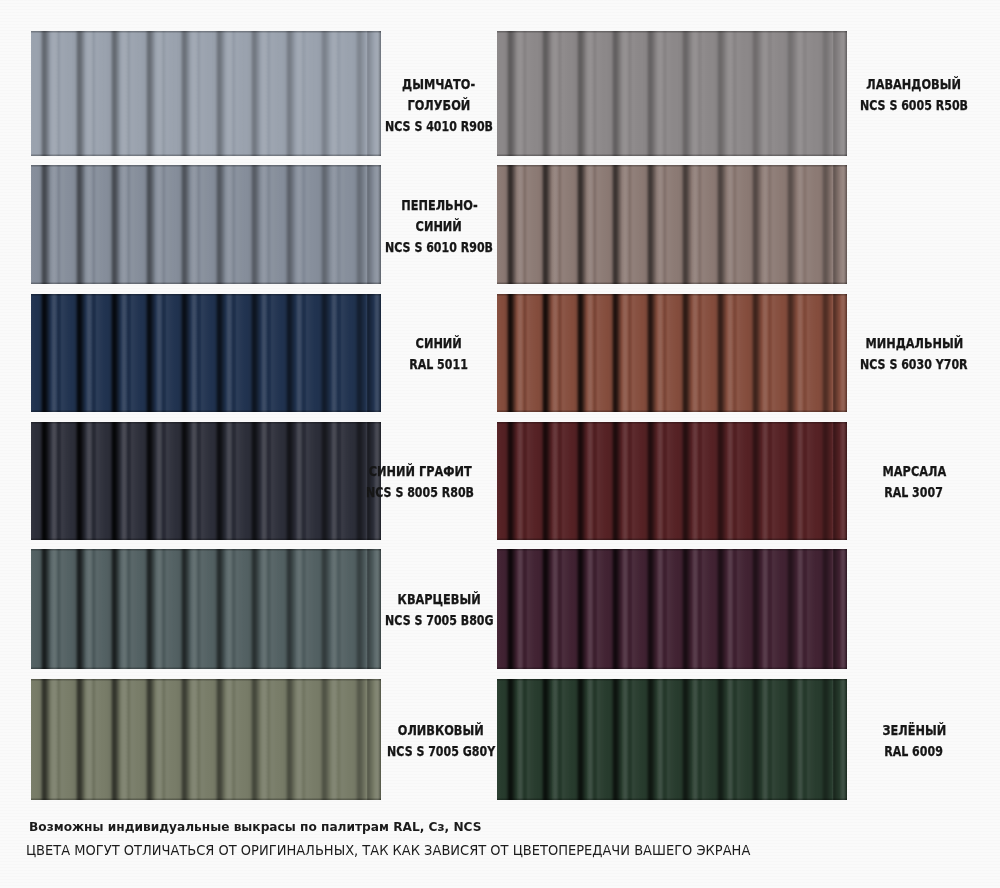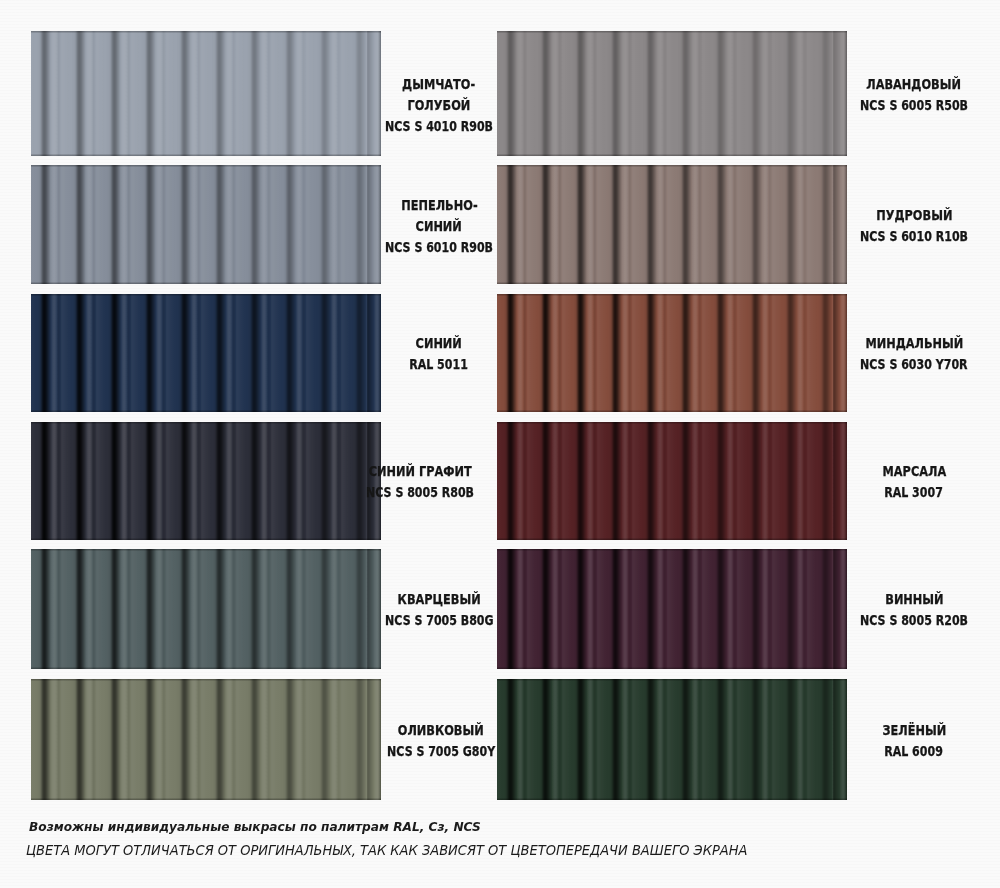--- a/index.html
+++ b/index.html
@@ -12,21 +12,21 @@
   }
   #sheet{position:absolute;inset:0;}
   
   #paper-texture{
     position:absolute;inset:0;pointer-events:none;z-index:1;
     background:repeating-linear-gradient(180deg,
       rgba(0,0,0,0.010) 0px, rgba(0,0,0,0.010) 1px,
       rgba(255,255,255,0.0) 1px, rgba(255,255,255,0.0) 3px);
   }
   #swatch-grid{position:absolute;inset:0;z-index:2;}
-  #notes{position:absolute;inset:0;z-index:3;font-style:italic;}
+  #notes{position:absolute;inset:0;z-index:3;}
   .swatch{position:absolute;overflow:hidden;}
   .swatch .tex{position:absolute;left:-4px;top:0;right:-4px;bottom:0;filter:blur(0.7px);}
   .swatch .shade,.swatch .lite,.swatch .edge{position:absolute;left:0;top:0;right:0;bottom:0;display:block;}
   .label{position:absolute;display:flex;flex-direction:column;align-items:center;justify-content:center;}
   .label .nm{
     font-family:"DejaVu Sans Condensed","DejaVu Sans",sans-serif;
     font-weight:bold;font-size:14px;line-height:21px;letter-spacing:0px;
     color:#161616;white-space:nowrap;transform:scaleX(0.90);-webkit-text-stroke:0.25px #161616;
   }
   .label .cd{
@@ -79,24 +79,20 @@
         <div class="nm">СИНИЙ</div>
         <div class="cd">NCS S 6010 R90B</div>
       </div>
       <div class="swatch" style="left: 497px; top: 165px; width: 350px; height: 119px; background: rgb(140, 122, 116);">
         <span class="tex">
           <span class="shade" style="background-image: repeating-linear-gradient(90deg, rgba(0, 0, 0, 0.635) 0px, rgba(0, 0, 0, 0.627) 0.7px, rgba(0, 0, 0, 0.57) 1.6px, rgba(0, 0, 0, 0.48) 2.5px, rgba(0, 0, 0, 0.373) 3.4px, rgba(0, 0, 0, 0.27) 4.3px, rgba(0, 0, 0, 0.165) 5.2px, rgba(0, 0, 0, 0.067) 6px, rgba(0, 0, 0, 0) 6.7px, rgba(0, 0, 0, 0) 7.6px, rgba(0, 0, 0, 0) 8.8px, rgba(0, 0, 0, 0) 10px, rgba(0, 0, 0, 0) 11.2px, rgba(0, 0, 0, 0) 12.2px, rgba(0, 0, 0, 0) 13px, rgba(0, 0, 0, 0.05) 13.8px, rgba(0, 0, 0, 0.082) 14.6px, rgba(0, 0, 0, 0.05) 15.4px, rgba(0, 0, 0, 0) 16.4px, rgba(0, 0, 0, 0) 17.4px, rgba(0, 0, 0, 0) 19px, rgba(0, 0, 0, 0) 21px, rgba(0, 0, 0, 0) 24px, rgba(0, 0, 0, 0) 27px, rgba(0, 0, 0, 0.016) 29px, rgba(0, 0, 0, 0.06) 30.4px, rgba(0, 0, 0, 0.165) 31.5px, rgba(0, 0, 0, 0.337) 32.5px, rgba(0, 0, 0, 0.5) 33.4px, rgba(0, 0, 0, 0.608) 34.2px, rgba(0, 0, 0, 0.635) 35px); background-position: -17.8px 0px; mask-image: linear-gradient(90deg, rgb(0, 0, 0) 0%, rgba(0, 0, 0, 0.97) 25%, rgba(0, 0, 0, 0.74) 60%, rgba(0, 0, 0, 0.42) 100%);"></span>
           <span class="lite" style="background-image: repeating-linear-gradient(90deg, rgba(255, 255, 255, 0) 0px, rgba(255, 255, 255, 0) 0.7px, rgba(255, 255, 255, 0) 1.6px, rgba(255, 255, 255, 0) 2.5px, rgba(255, 255, 255, 0) 3.4px, rgba(255, 255, 255, 0) 4.3px, rgba(255, 255, 255, 0) 5.2px, rgba(255, 255, 255, 0) 6px, rgba(255, 255, 255, 0.008) 6.7px, rgba(255, 255, 255, 0.055) 7.6px, rgba(255, 255, 255, 0.094) 8.8px, rgba(255, 255, 255, 0.118) 10px, rgba(255, 255, 255, 0.094) 11.2px, rgba(255, 255, 255, 0.06) 12.2px, rgba(255, 255, 255, 0.016) 13px, rgba(255, 255, 255, 0) 13.8px, rgba(255, 255, 255, 0) 14.6px, rgba(255, 255, 255, 0) 15.4px, rgba(255, 255, 255, 0) 16.4px, rgba(255, 255, 255, 0.043) 17.4px, rgba(255, 255, 255, 0.043) 19px, rgba(255, 255, 255, 0.027) 21px, rgba(255, 255, 255, 0.01) 24px, rgba(255, 255, 255, 0) 27px, rgba(255, 255, 255, 0) 29px, rgba(255, 255, 255, 0) 30.4px, rgba(255, 255, 255, 0) 31.5px, rgba(255, 255, 255, 0) 32.5px, rgba(255, 255, 255, 0) 33.4px, rgba(255, 255, 255, 0) 34.2px, rgba(255, 255, 255, 0) 35px); background-position: -17.8px 0px;"></span>
         </span>
         <span class="edge" style="background-image: linear-gradient(rgba(0, 0, 0, 0.32) 0px, rgba(0, 0, 0, 0) 2.5px), linear-gradient(0deg, rgba(0, 0, 0, 0.32) 0px, rgba(0, 0, 0, 0) 2.5px), linear-gradient(270deg, rgba(0, 0, 0, 0.3) 0px, rgba(0, 0, 0, 0) 3px);"></span>
       </div>
-      <div class="label" style="left: 847px; top: 166px; width: 134px; height: 119px;">
-        <div class="nm">ПУДРОВЫЙ</div>
-        <div class="cd">NCS S 6010 R10B</div>
-      </div>
       <div class="swatch" style="left: 31px; top: 294px; width: 350px; height: 118px; background: rgb(33, 51, 80);">
         <span class="tex">
           <span class="shade" style="background-image: repeating-linear-gradient(90deg, rgba(0, 0, 0, 0.827) 0px, rgba(0, 0, 0, 0.82) 0.7px, rgba(0, 0, 0, 0.74) 1.6px, rgba(0, 0, 0, 0.624) 2.5px, rgba(0, 0, 0, 0.486) 3.4px, rgba(0, 0, 0, 0.353) 4.3px, rgba(0, 0, 0, 0.216) 5.2px, rgba(0, 0, 0, 0.086) 6px, rgba(0, 0, 0, 0) 6.7px, rgba(0, 0, 0, 0) 7.6px, rgba(0, 0, 0, 0) 8.8px, rgba(0, 0, 0, 0) 10px, rgba(0, 0, 0, 0) 11.2px, rgba(0, 0, 0, 0) 12.2px, rgba(0, 0, 0, 0) 13px, rgba(0, 0, 0, 0.067) 13.8px, rgba(0, 0, 0, 0.106) 14.6px, rgba(0, 0, 0, 0.067) 15.4px, rgba(0, 0, 0, 0) 16.4px, rgba(0, 0, 0, 0) 17.4px, rgba(0, 0, 0, 0) 19px, rgba(0, 0, 0, 0) 21px, rgba(0, 0, 0, 0) 24px, rgba(0, 0, 0, 0) 27px, rgba(0, 0, 0, 0.02) 29px, rgba(0, 0, 0, 0.08) 30.4px, rgba(0, 0, 0, 0.216) 31.5px, rgba(0, 0, 0, 0.44) 32.5px, rgba(0, 0, 0, 0.655) 33.4px, rgba(0, 0, 0, 0.79) 34.2px, rgba(0, 0, 0, 0.827) 35px); background-position: -17.8px 0px; mask-image: linear-gradient(90deg, rgb(0, 0, 0) 0%, rgba(0, 0, 0, 0.97) 25%, rgba(0, 0, 0, 0.74) 60%, rgba(0, 0, 0, 0.42) 100%);"></span>
           <span class="lite" style="background-image: repeating-linear-gradient(90deg, rgba(255, 255, 255, 0) 0px, rgba(255, 255, 255, 0) 0.7px, rgba(255, 255, 255, 0) 1.6px, rgba(255, 255, 255, 0) 2.5px, rgba(255, 255, 255, 0) 3.4px, rgba(255, 255, 255, 0) 4.3px, rgba(255, 255, 255, 0) 5.2px, rgba(255, 255, 255, 0) 6px, rgba(255, 255, 255, 0.008) 6.7px, rgba(255, 255, 255, 0.063) 7.6px, rgba(255, 255, 255, 0.11) 8.8px, rgba(255, 255, 255, 0.13) 10px, rgba(255, 255, 255, 0.11) 11.2px, rgba(255, 255, 255, 0.067) 12.2px, rgba(255, 255, 255, 0.02) 13px, rgba(255, 255, 255, 0) 13.8px, rgba(255, 255, 255, 0) 14.6px, rgba(255, 255, 255, 0) 15.4px, rgba(255, 255, 255, 0) 16.4px, rgba(255, 255, 255, 0.047) 17.4px, rgba(255, 255, 255, 0.047) 19px, rgba(255, 255, 255, 0.03) 21px, rgba(255, 255, 255, 0.01) 24px, rgba(255, 255, 255, 0) 27px, rgba(255, 255, 255, 0) 29px, rgba(255, 255, 255, 0) 30.4px, rgba(255, 255, 255, 0) 31.5px, rgba(255, 255, 255, 0) 32.5px, rgba(255, 255, 255, 0) 33.4px, rgba(255, 255, 255, 0) 34.2px, rgba(255, 255, 255, 0) 35px); background-position: -17.8px 0px;"></span>
         </span>
         <span class="edge" style="background-image: linear-gradient(rgba(0, 0, 0, 0.32) 0px, rgba(0, 0, 0, 0) 2.5px), linear-gradient(0deg, rgba(0, 0, 0, 0.32) 0px, rgba(0, 0, 0, 0) 2.5px), linear-gradient(270deg, rgba(0, 0, 0, 0.3) 0px, rgba(0, 0, 0, 0) 3px);"></span>
       </div>
       <div class="label" style="left: 381px; top: 295px; width: 116px; height: 118px;">
         <div class="nm">СИНИЙ</div>
         <div class="cd">RAL 5011</div>
@@ -145,24 +141,20 @@
         <div class="nm">КВАРЦЕВЫЙ</div>
         <div class="cd">NCS S 7005 B80G</div>
       </div>
       <div class="swatch" style="left: 497px; top: 549px; width: 350px; height: 120px; background: rgb(66, 35, 51);">
         <span class="tex">
           <span class="shade" style="background-image: repeating-linear-gradient(90deg, rgba(0, 0, 0, 0.796) 0px, rgba(0, 0, 0, 0.79) 0.7px, rgba(0, 0, 0, 0.714) 1.6px, rgba(0, 0, 0, 0.6) 2.5px, rgba(0, 0, 0, 0.47) 3.4px, rgba(0, 0, 0, 0.337) 4.3px, rgba(0, 0, 0, 0.208) 5.2px, rgba(0, 0, 0, 0.082) 6px, rgba(0, 0, 0, 0) 6.7px, rgba(0, 0, 0, 0) 7.6px, rgba(0, 0, 0, 0) 8.8px, rgba(0, 0, 0, 0) 10px, rgba(0, 0, 0, 0) 11.2px, rgba(0, 0, 0, 0) 12.2px, rgba(0, 0, 0, 0) 13px, rgba(0, 0, 0, 0.067) 13.8px, rgba(0, 0, 0, 0.1) 14.6px, rgba(0, 0, 0, 0.067) 15.4px, rgba(0, 0, 0, 0) 16.4px, rgba(0, 0, 0, 0) 17.4px, rgba(0, 0, 0, 0) 19px, rgba(0, 0, 0, 0) 21px, rgba(0, 0, 0, 0) 24px, rgba(0, 0, 0, 0) 27px, rgba(0, 0, 0, 0.02) 29px, rgba(0, 0, 0, 0.075) 30.4px, rgba(0, 0, 0, 0.208) 31.5px, rgba(0, 0, 0, 0.424) 32.5px, rgba(0, 0, 0, 0.627) 33.4px, rgba(0, 0, 0, 0.76) 34.2px, rgba(0, 0, 0, 0.796) 35px); background-position: -17.8px 0px; mask-image: linear-gradient(90deg, rgb(0, 0, 0) 0%, rgba(0, 0, 0, 0.97) 25%, rgba(0, 0, 0, 0.74) 60%, rgba(0, 0, 0, 0.42) 100%);"></span>
           <span class="lite" style="background-image: repeating-linear-gradient(90deg, rgba(255, 255, 255, 0) 0px, rgba(255, 255, 255, 0) 0.7px, rgba(255, 255, 255, 0) 1.6px, rgba(255, 255, 255, 0) 2.5px, rgba(255, 255, 255, 0) 3.4px, rgba(255, 255, 255, 0) 4.3px, rgba(255, 255, 255, 0) 5.2px, rgba(255, 255, 255, 0) 6px, rgba(255, 255, 255, 0.008) 6.7px, rgba(255, 255, 255, 0.06) 7.6px, rgba(255, 255, 255, 0.106) 8.8px, rgba(255, 255, 255, 0.125) 10px, rgba(255, 255, 255, 0.106) 11.2px, rgba(255, 255, 255, 0.067) 12.2px, rgba(255, 255, 255, 0.016) 13px, rgba(255, 255, 255, 0) 13.8px, rgba(255, 255, 255, 0) 14.6px, rgba(255, 255, 255, 0) 15.4px, rgba(255, 255, 255, 0) 16.4px, rgba(255, 255, 255, 0.047) 17.4px, rgba(255, 255, 255, 0.047) 19px, rgba(255, 255, 255, 0.03) 21px, rgba(255, 255, 255, 0.01) 24px, rgba(255, 255, 255, 0) 27px, rgba(255, 255, 255, 0) 29px, rgba(255, 255, 255, 0) 30.4px, rgba(255, 255, 255, 0) 31.5px, rgba(255, 255, 255, 0) 32.5px, rgba(255, 255, 255, 0) 33.4px, rgba(255, 255, 255, 0) 34.2px, rgba(255, 255, 255, 0) 35px); background-position: -17.8px 0px;"></span>
         </span>
         <span class="edge" style="background-image: linear-gradient(rgba(0, 0, 0, 0.32) 0px, rgba(0, 0, 0, 0) 2.5px), linear-gradient(0deg, rgba(0, 0, 0, 0.32) 0px, rgba(0, 0, 0, 0) 2.5px), linear-gradient(270deg, rgba(0, 0, 0, 0.3) 0px, rgba(0, 0, 0, 0) 3px);"></span>
       </div>
-      <div class="label" style="left: 847px; top: 550px; width: 134px; height: 120px;">
-        <div class="nm">ВИННЫЙ</div>
-        <div class="cd">NCS S 8005 R20B</div>
-      </div>
       <div class="swatch" style="left: 31px; top: 679px; width: 350px; height: 121px; background: rgb(120, 124, 104);">
         <span class="tex">
           <span class="shade" style="background-image: repeating-linear-gradient(90deg, rgba(0, 0, 0, 0.59) 0px, rgba(0, 0, 0, 0.58) 0.7px, rgba(0, 0, 0, 0.525) 1.6px, rgba(0, 0, 0, 0.443) 2.5px, rgba(0, 0, 0, 0.345) 3.4px, rgba(0, 0, 0, 0.247) 4.3px, rgba(0, 0, 0, 0.153) 5.2px, rgba(0, 0, 0, 0.063) 6px, rgba(0, 0, 0, 0) 6.7px, rgba(0, 0, 0, 0) 7.6px, rgba(0, 0, 0, 0) 8.8px, rgba(0, 0, 0, 0) 10px, rgba(0, 0, 0, 0) 11.2px, rgba(0, 0, 0, 0) 12.2px, rgba(0, 0, 0, 0) 13px, rgba(0, 0, 0, 0.047) 13.8px, rgba(0, 0, 0, 0.075) 14.6px, rgba(0, 0, 0, 0.047) 15.4px, rgba(0, 0, 0, 0) 16.4px, rgba(0, 0, 0, 0) 17.4px, rgba(0, 0, 0, 0) 19px, rgba(0, 0, 0, 0) 21px, rgba(0, 0, 0, 0) 24px, rgba(0, 0, 0, 0) 27px, rgba(0, 0, 0, 0.016) 29px, rgba(0, 0, 0, 0.055) 30.4px, rgba(0, 0, 0, 0.153) 31.5px, rgba(0, 0, 0, 0.31) 32.5px, rgba(0, 0, 0, 0.463) 33.4px, rgba(0, 0, 0, 0.56) 34.2px, rgba(0, 0, 0, 0.59) 35px); background-position: -17.8px 0px; mask-image: linear-gradient(90deg, rgb(0, 0, 0) 0%, rgba(0, 0, 0, 0.97) 25%, rgba(0, 0, 0, 0.74) 60%, rgba(0, 0, 0, 0.42) 100%);"></span>
           <span class="lite" style="background-image: repeating-linear-gradient(90deg, rgba(255, 255, 255, 0) 0px, rgba(255, 255, 255, 0) 0.7px, rgba(255, 255, 255, 0) 1.6px, rgba(255, 255, 255, 0) 2.5px, rgba(255, 255, 255, 0) 3.4px, rgba(255, 255, 255, 0) 4.3px, rgba(255, 255, 255, 0) 5.2px, rgba(255, 255, 255, 0) 6px, rgba(255, 255, 255, 0.008) 6.7px, rgba(255, 255, 255, 0.043) 7.6px, rgba(255, 255, 255, 0.075) 8.8px, rgba(255, 255, 255, 0.09) 10px, rgba(255, 255, 255, 0.075) 11.2px, rgba(255, 255, 255, 0.047) 12.2px, rgba(255, 255, 255, 0.01) 13px, rgba(255, 255, 255, 0) 13.8px, rgba(255, 255, 255, 0) 14.6px, rgba(255, 255, 255, 0) 15.4px, rgba(255, 255, 255, 0) 16.4px, rgba(255, 255, 255, 0.035) 17.4px, rgba(255, 255, 255, 0.035) 19px, rgba(255, 255, 255, 0.024) 21px, rgba(255, 255, 255, 0.01) 24px, rgba(255, 255, 255, 0) 27px, rgba(255, 255, 255, 0) 29px, rgba(255, 255, 255, 0) 30.4px, rgba(255, 255, 255, 0) 31.5px, rgba(255, 255, 255, 0) 32.5px, rgba(255, 255, 255, 0) 33.4px, rgba(255, 255, 255, 0) 34.2px, rgba(255, 255, 255, 0) 35px); background-position: -17.8px 0px;"></span>
         </span>
         <span class="edge" style="background-image: linear-gradient(rgba(0, 0, 0, 0.32) 0px, rgba(0, 0, 0, 0) 2.5px), linear-gradient(0deg, rgba(0, 0, 0, 0.32) 0px, rgba(0, 0, 0, 0) 2.5px), linear-gradient(270deg, rgba(0, 0, 0, 0.3) 0px, rgba(0, 0, 0, 0) 3px);"></span>
       </div>
       <div class="label" style="left: 381px; top: 680px; width: 120px; height: 121px;">
         <div class="nm">ОЛИВКОВЫЙ</div>
         <div class="cd">NCS S 7005 G80Y</div>

